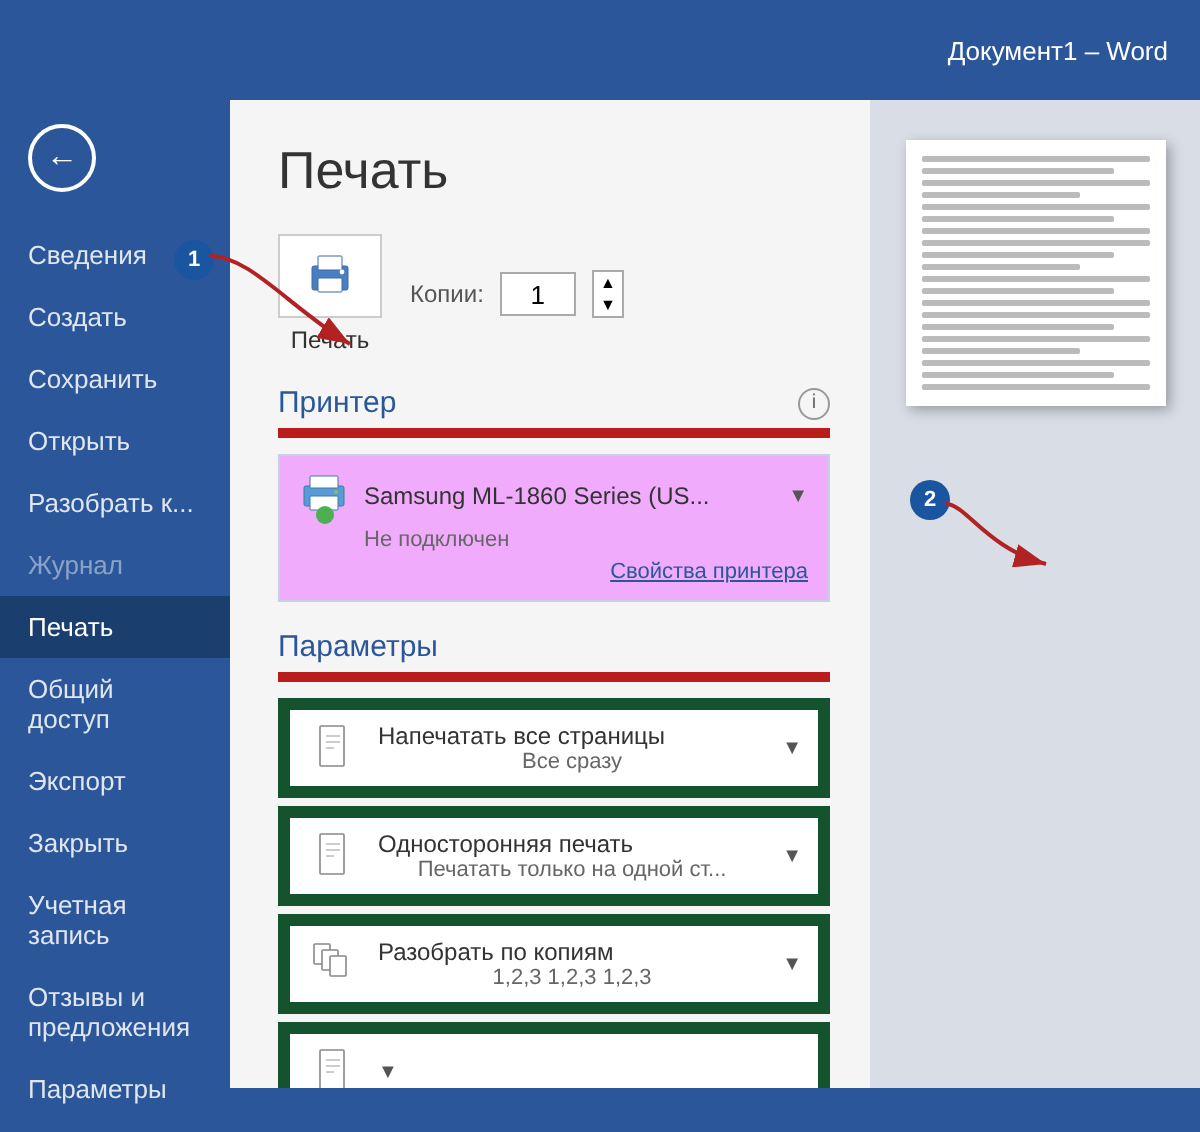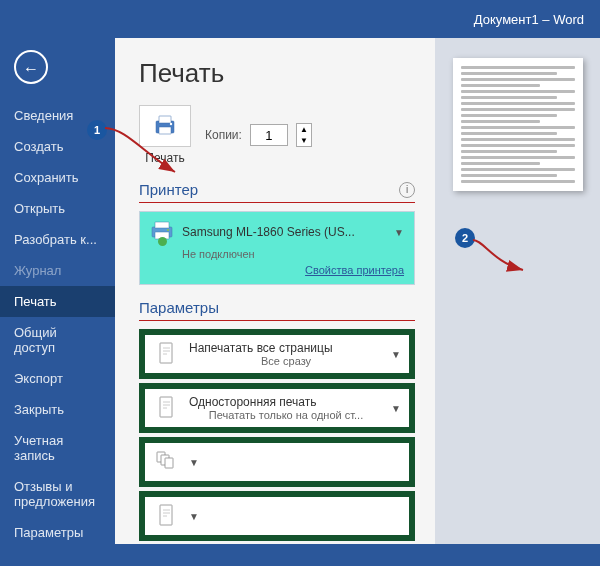--- a/index.html
+++ b/index.html
@@ -9,21 +9,21 @@
       height: 566px;
       overflow: hidden;
       background: #f0f0f0;
       display: flex;
       flex-direction: column;
     }
 
     
     .title-bar {
       background: #2b579a;
-      height: 38px;
+      height: 50px;
       display: flex;
       align-items: center;
       justify-content: flex-end;
       padding-right: 16px;
       flex-shrink: 0;
     }
     .title-bar-text {
       color: white;
       font-size: 13px;
     }
@@ -181,21 +181,21 @@
       border: none;
       line-height: 1;
     }
 
     
     .section-header {
       display: flex;
       align-items: center;
       margin-bottom: 8px;
       padding-bottom: 4px;
-      border-bottom: 1px solid #b91c1c;
+      border-bottom: 5px solid #b91c1c;
     }
     .section-title {
       font-size: 15px;
       font-weight: 400;
       color: #2b579a;
       flex: 1;
     }
     .info-icon {
       width: 16px;
       height: 16px;
@@ -207,21 +207,21 @@
       font-size: 10px;
       color: #666;
       cursor: pointer;
     }
 
     
     .printer-section {
       margin-bottom: 14px;
       border: 1px solid #c5d3de;
       padding: 8px 10px;
-      background: #5eead4;
+      background: #f0abfc;
       position: relative;
     }
 
     .printer-row {
       display: flex;
       align-items: center;
       gap: 8px;
       margin-bottom: 4px;
     }
 
@@ -496,20 +496,24 @@
                 <span class="param-arrow">▼</span>
               </div>
               <div class="param-item">
                 <div class="param-icon">
                   <svg width="28" height="28" viewBox="0 0 28 28" fill="none">
                     <rect x="4" y="4" width="8" height="10" rx="0.5" fill="white" stroke="#888" stroke-width="0.8"></rect>
                     <rect x="8" y="7" width="8" height="10" rx="0.5" fill="white" stroke="#888" stroke-width="0.8"></rect>
                     <rect x="12" y="10" width="8" height="10" rx="0.5" fill="white" stroke="#888" stroke-width="0.8"></rect>
                   </svg>
                 </div>
+                <div class="param-text">
+                  <div class="param-main">Разобрать по копиям</div>
+                  <div class="param-sub">1,2,3  1,2,3  1,2,3</div>
+                </div>
                 <span class="param-arrow">▼</span>
               </div>
               <div class="param-item">
                 <div class="param-icon">
                   <svg width="28" height="28" viewBox="0 0 28 28" fill="none">
                     <rect x="7" y="3" width="12" height="20" rx="0.5" fill="white" stroke="#888" stroke-width="0.8"></rect>
                     <line x1="10" y1="8" x2="17" y2="8" stroke="#ccc" stroke-width="1"></line>
                     <line x1="10" y1="11" x2="17" y2="11" stroke="#ccc" stroke-width="1"></line>
                     <line x1="10" y1="14" x2="14" y2="14" stroke="#ccc" stroke-width="1"></line>
                   </svg>

